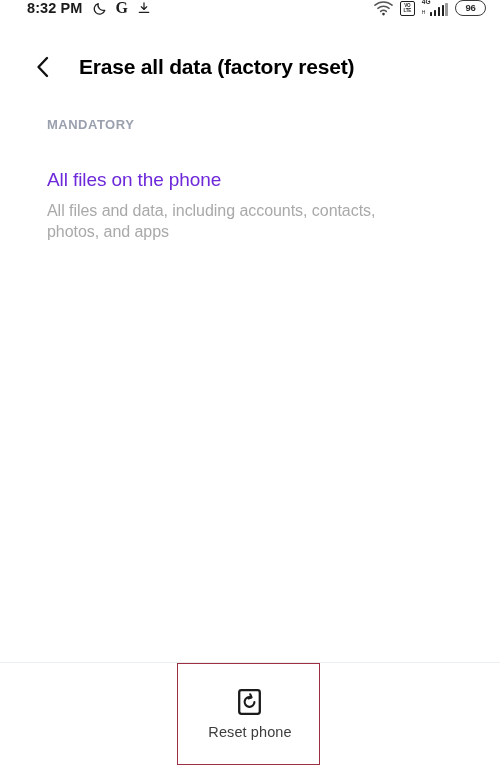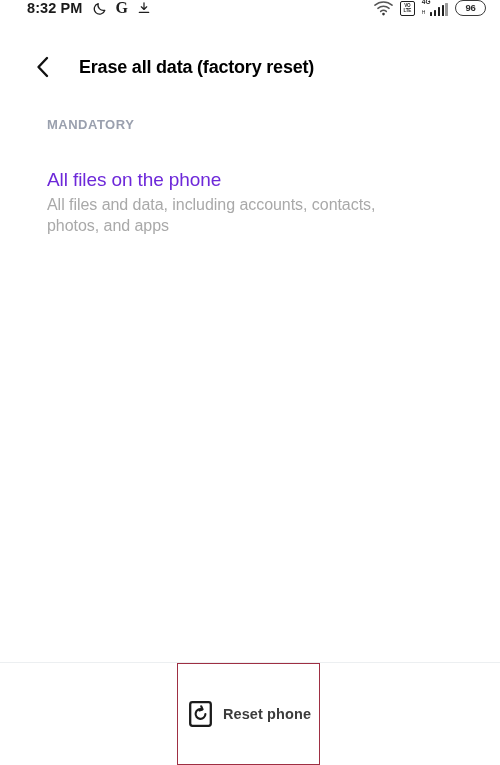--- a/index.html
+++ b/index.html
@@ -150,21 +150,21 @@
   .back-btn {
     width: 34px;
     height: 34px;
     display: flex;
     align-items: center;
     justify-content: center;
     cursor: pointer;
     flex: 0 0 34px;
   }
   .page-title {
-    font-size: 18px;
+    font-size: 21px;
     font-weight: bold;
     color: #000000;
     margin-left: 19px;
     letter-spacing: -0.2px;
     white-space: nowrap;
   }
 
   
   .content {
     flex: 1 1 auto;
@@ -187,43 +187,42 @@
     font-size: 19px;
     color: #6d28d9;
     font-weight: normal;
     line-height: 1.2;
     letter-spacing: -0.1px;
   }
   .pref-summary {
     font-size: 16px;
     color: #a9a9a9;
     line-height: 1.32;
-    margin-top: 2px;
+    margin-top: 8px;
     max-width: 380px;
     letter-spacing: -0.05px;
   }
 
   
   .bottom-bar {
     flex: 0 0 102px;
     border-top: 1px solid #eceff1;
     position: relative;
     display: flex;
     align-items: center;
     justify-content: center;
   }
   .reset-action {
     display: flex;
-    flex-direction: row;
+    flex-direction: column;
     align-items: center;
     justify-content: center;
     gap: 10px;
     cursor: pointer;
     padding: 10px 30px;
-    font-weight: bold;
   }
   .reset-icon {
     width: 24px;
     height: 27px;
     display: flex;
     align-items: center;
     justify-content: center;
   }
   .reset-label {
     font-size: 14.5px;

